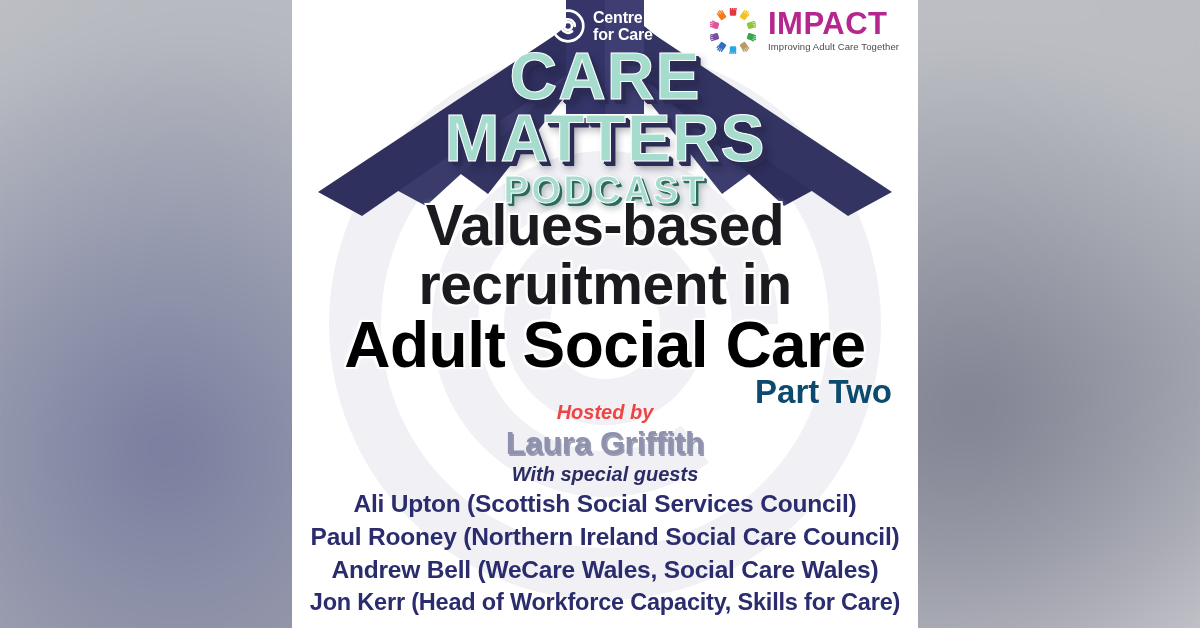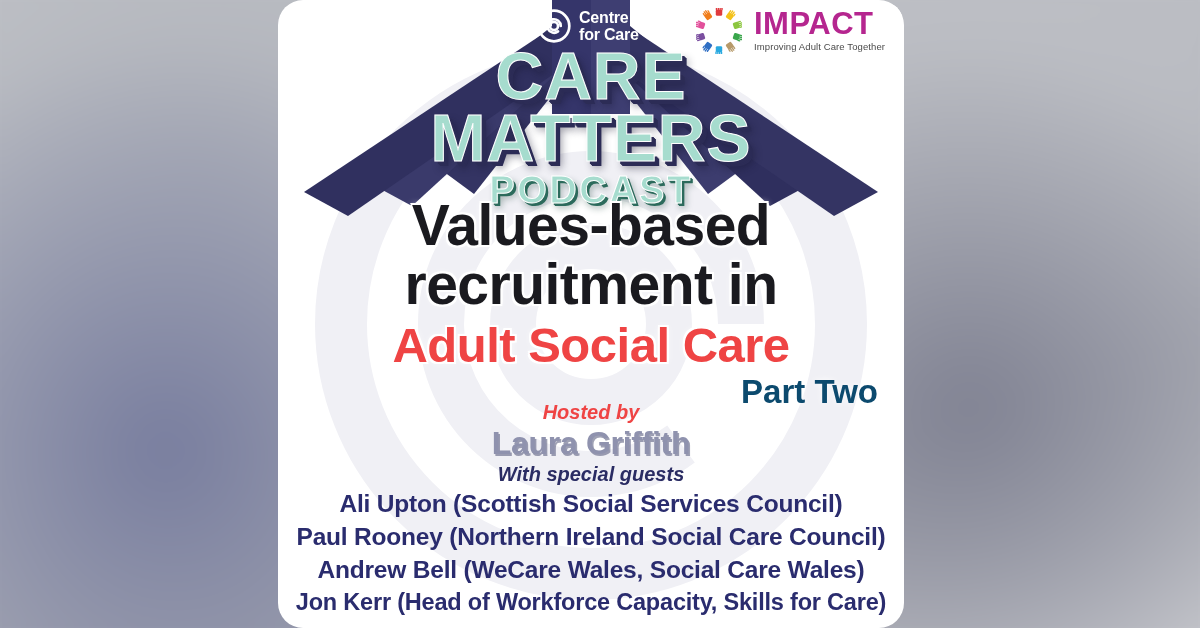--- a/index.html
+++ b/index.html
@@ -29,27 +29,26 @@
       radial-gradient(circle at 78% 62%, rgba(110,112,132,0.72) 0%, rgba(110,112,132,0.0) 32%),
       radial-gradient(circle at 20% 30%, rgba(175,178,186,0.85) 0%, rgba(175,178,186,0.0) 40%),
       radial-gradient(circle at 86% 22%, rgba(188,190,196,0.85) 0%, rgba(188,190,196,0.0) 38%),
       linear-gradient(160deg, #c5c7cb 0%, #b9bbc1 45%, #a9abb3 70%, #cfd0d4 100%);
     filter: blur(26px);
   }
 
   
   .card {
     position: absolute;
-    left: 278px;
+    left: 292px;
     top: 0;
     width: 626px;
     height: 628px;
     background: #ffffff;
     overflow: hidden;
-    border-radius: 25px;
   }
 
   
   .watermark {
     position: absolute;
     left: 50%;
     top: 50%;
     transform: translate(-50%, -50%);
     width: 640px;
     height: 640px;
@@ -171,24 +170,24 @@
     line-height: 59px;
     letter-spacing: -0.5px;
     color: #1a1a1f;
     text-shadow:
       -2px -2px 0 #fff, 2px -2px 0 #fff, -2px 2px 0 #fff, 2px 2px 0 #fff,
       0 -2px 0 #fff, 0 2px 0 #fff, -2px 0 0 #fff, 2px 0 0 #fff,
       0 0 7px rgba(255,255,255,0.95);
   }
   .hl-navy {
     font-weight: bold;
-    font-size: 49px;
+    font-size: 64px;
     line-height: 62px;
     letter-spacing: -0.5px;
-    color: #ef4444;
+    color: #000000;
     text-shadow:
       -2px -2px 0 #fff, 2px -2px 0 #fff, -2px 2px 0 #fff, 2px 2px 0 #fff,
       0 -2px 0 #fff, 0 2px 0 #fff, -2px 0 0 #fff, 2px 0 0 #fff,
       0 0 8px rgba(255,255,255,0.9);
   }
   .hl-part {
     text-align: right;
     padding-right: 26px;
     margin-top: -2px;
     font-weight: bold;

